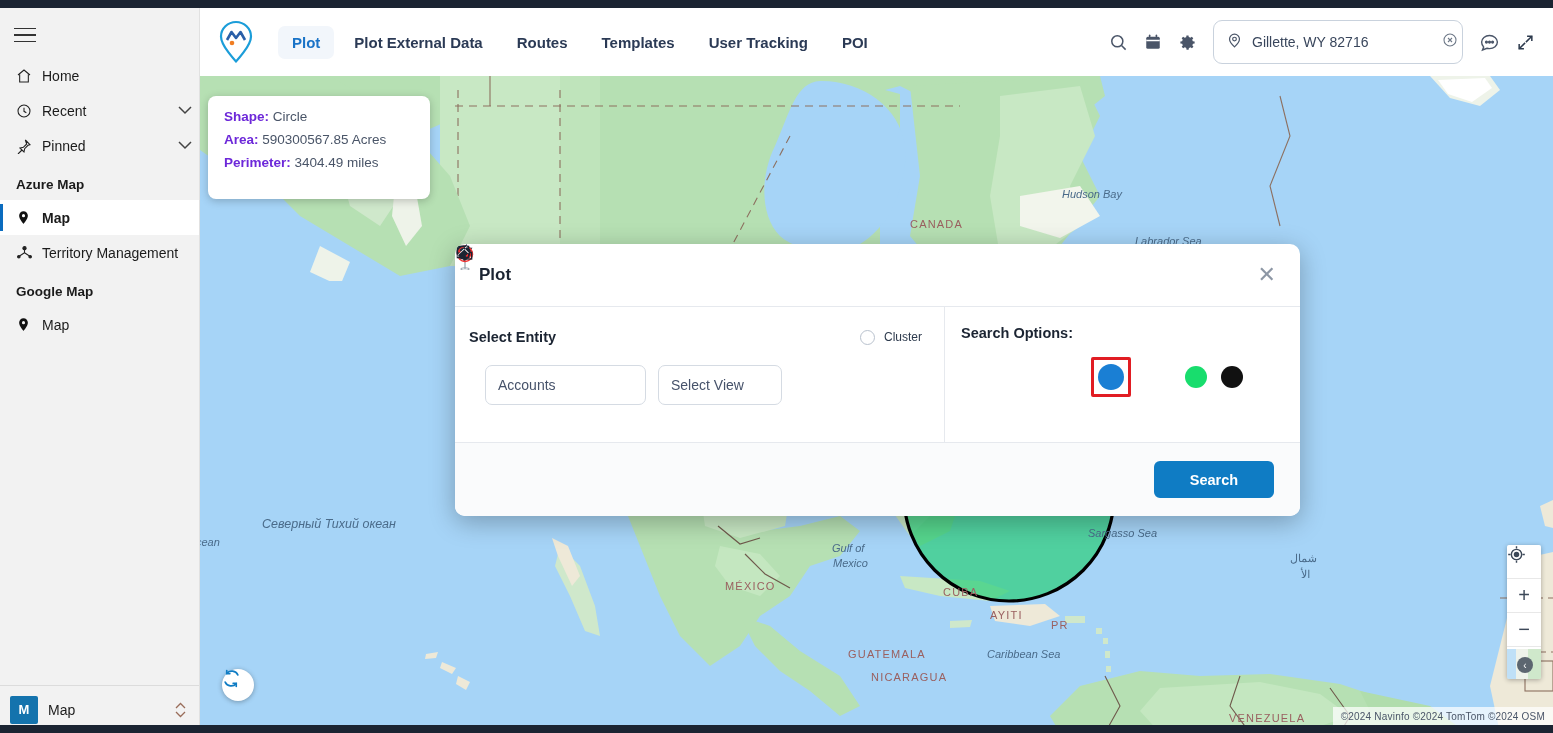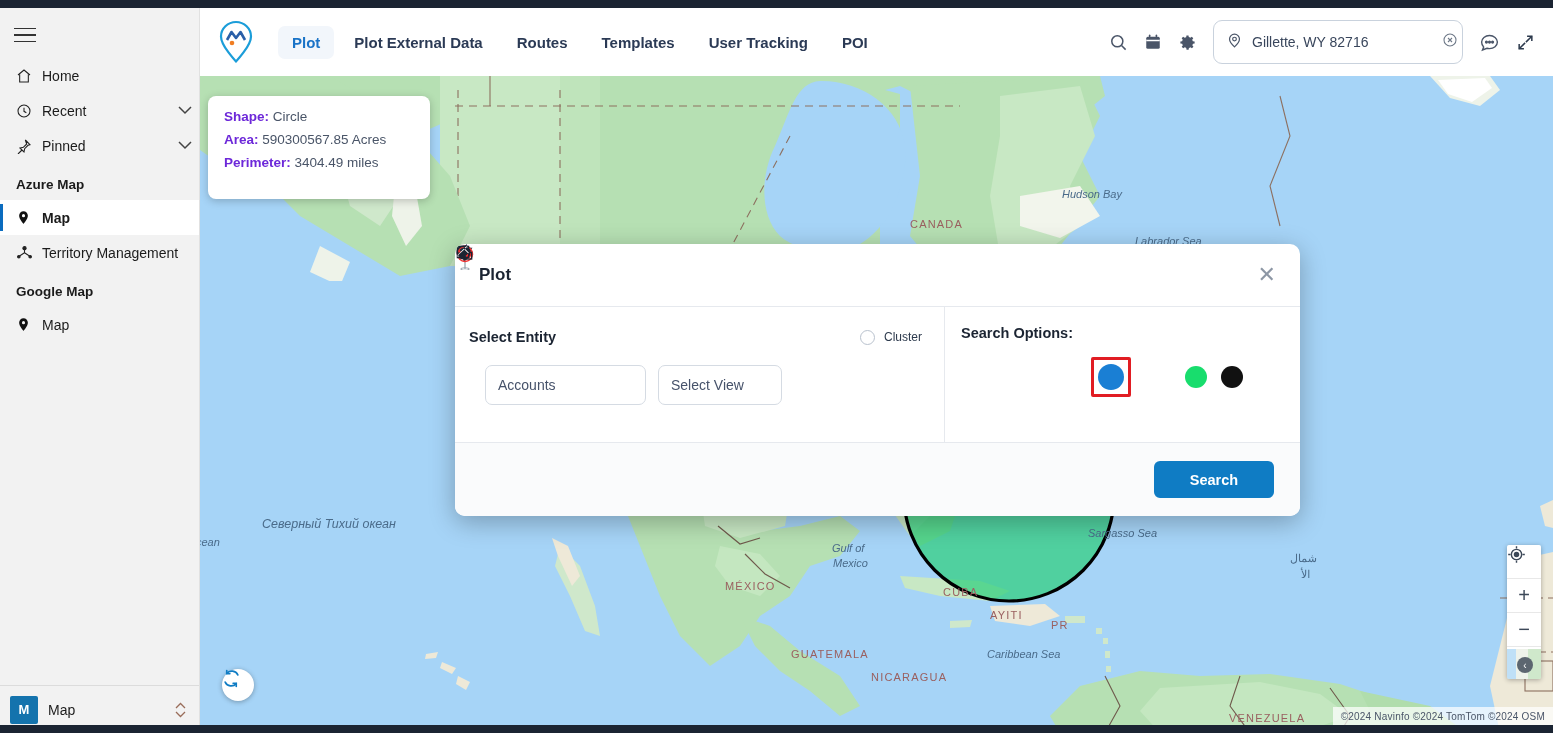--- a/index.html
+++ b/index.html
@@ -512,21 +512,21 @@
       <div class="map-lbl big" style="left:62px; top:441px;">Северный Тихий океан</div>
       <div class="map-lbl" style="left:-4px; top:460px;">cean</div>
       <div class="map-lbl" style="left:888px; top:451px;">Sargasso Sea</div>
       <div class="map-lbl" style="left:632px; top:466px;">Gulf of</div>
       <div class="map-lbl" style="left:633px; top:481px;">Mexico</div>
       <div class="map-lbl country" style="left:525px; top:504px;">MÉXICO</div>
       <div class="map-lbl country" style="left:743px; top:510px;">CUBA</div>
       <div class="map-lbl country" style="left:790px; top:533px;">AYITI</div>
       <div class="map-lbl country" style="left:851px; top:543px;">PR</div>
       <div class="map-lbl" style="left:787px; top:572px;">Caribbean Sea</div>
-      <div class="map-lbl country" style="left:591px; top:572px;">GUATEMALA</div>
+      <div class="map-lbl country" style="left:648px; top:572px;">GUATEMALA</div>
       <div class="map-lbl country" style="left:671px; top:595px;">NICARAGUA</div>
       <div class="map-lbl country" style="left:1029px; top:636px;">VENEZUELA</div>
 
       <div class="map-lbl" style="left:1090px; top:476px; font-style:normal;">شمال</div>
       <div class="map-lbl" style="left:1095px; top:492px; font-style:normal;margin-left:6px;">الأ</div>
 
       <div class="shape-tip">
         <div class="row">
           <span class="k">Shape:</span>
           <span class="v">Circle</span>

